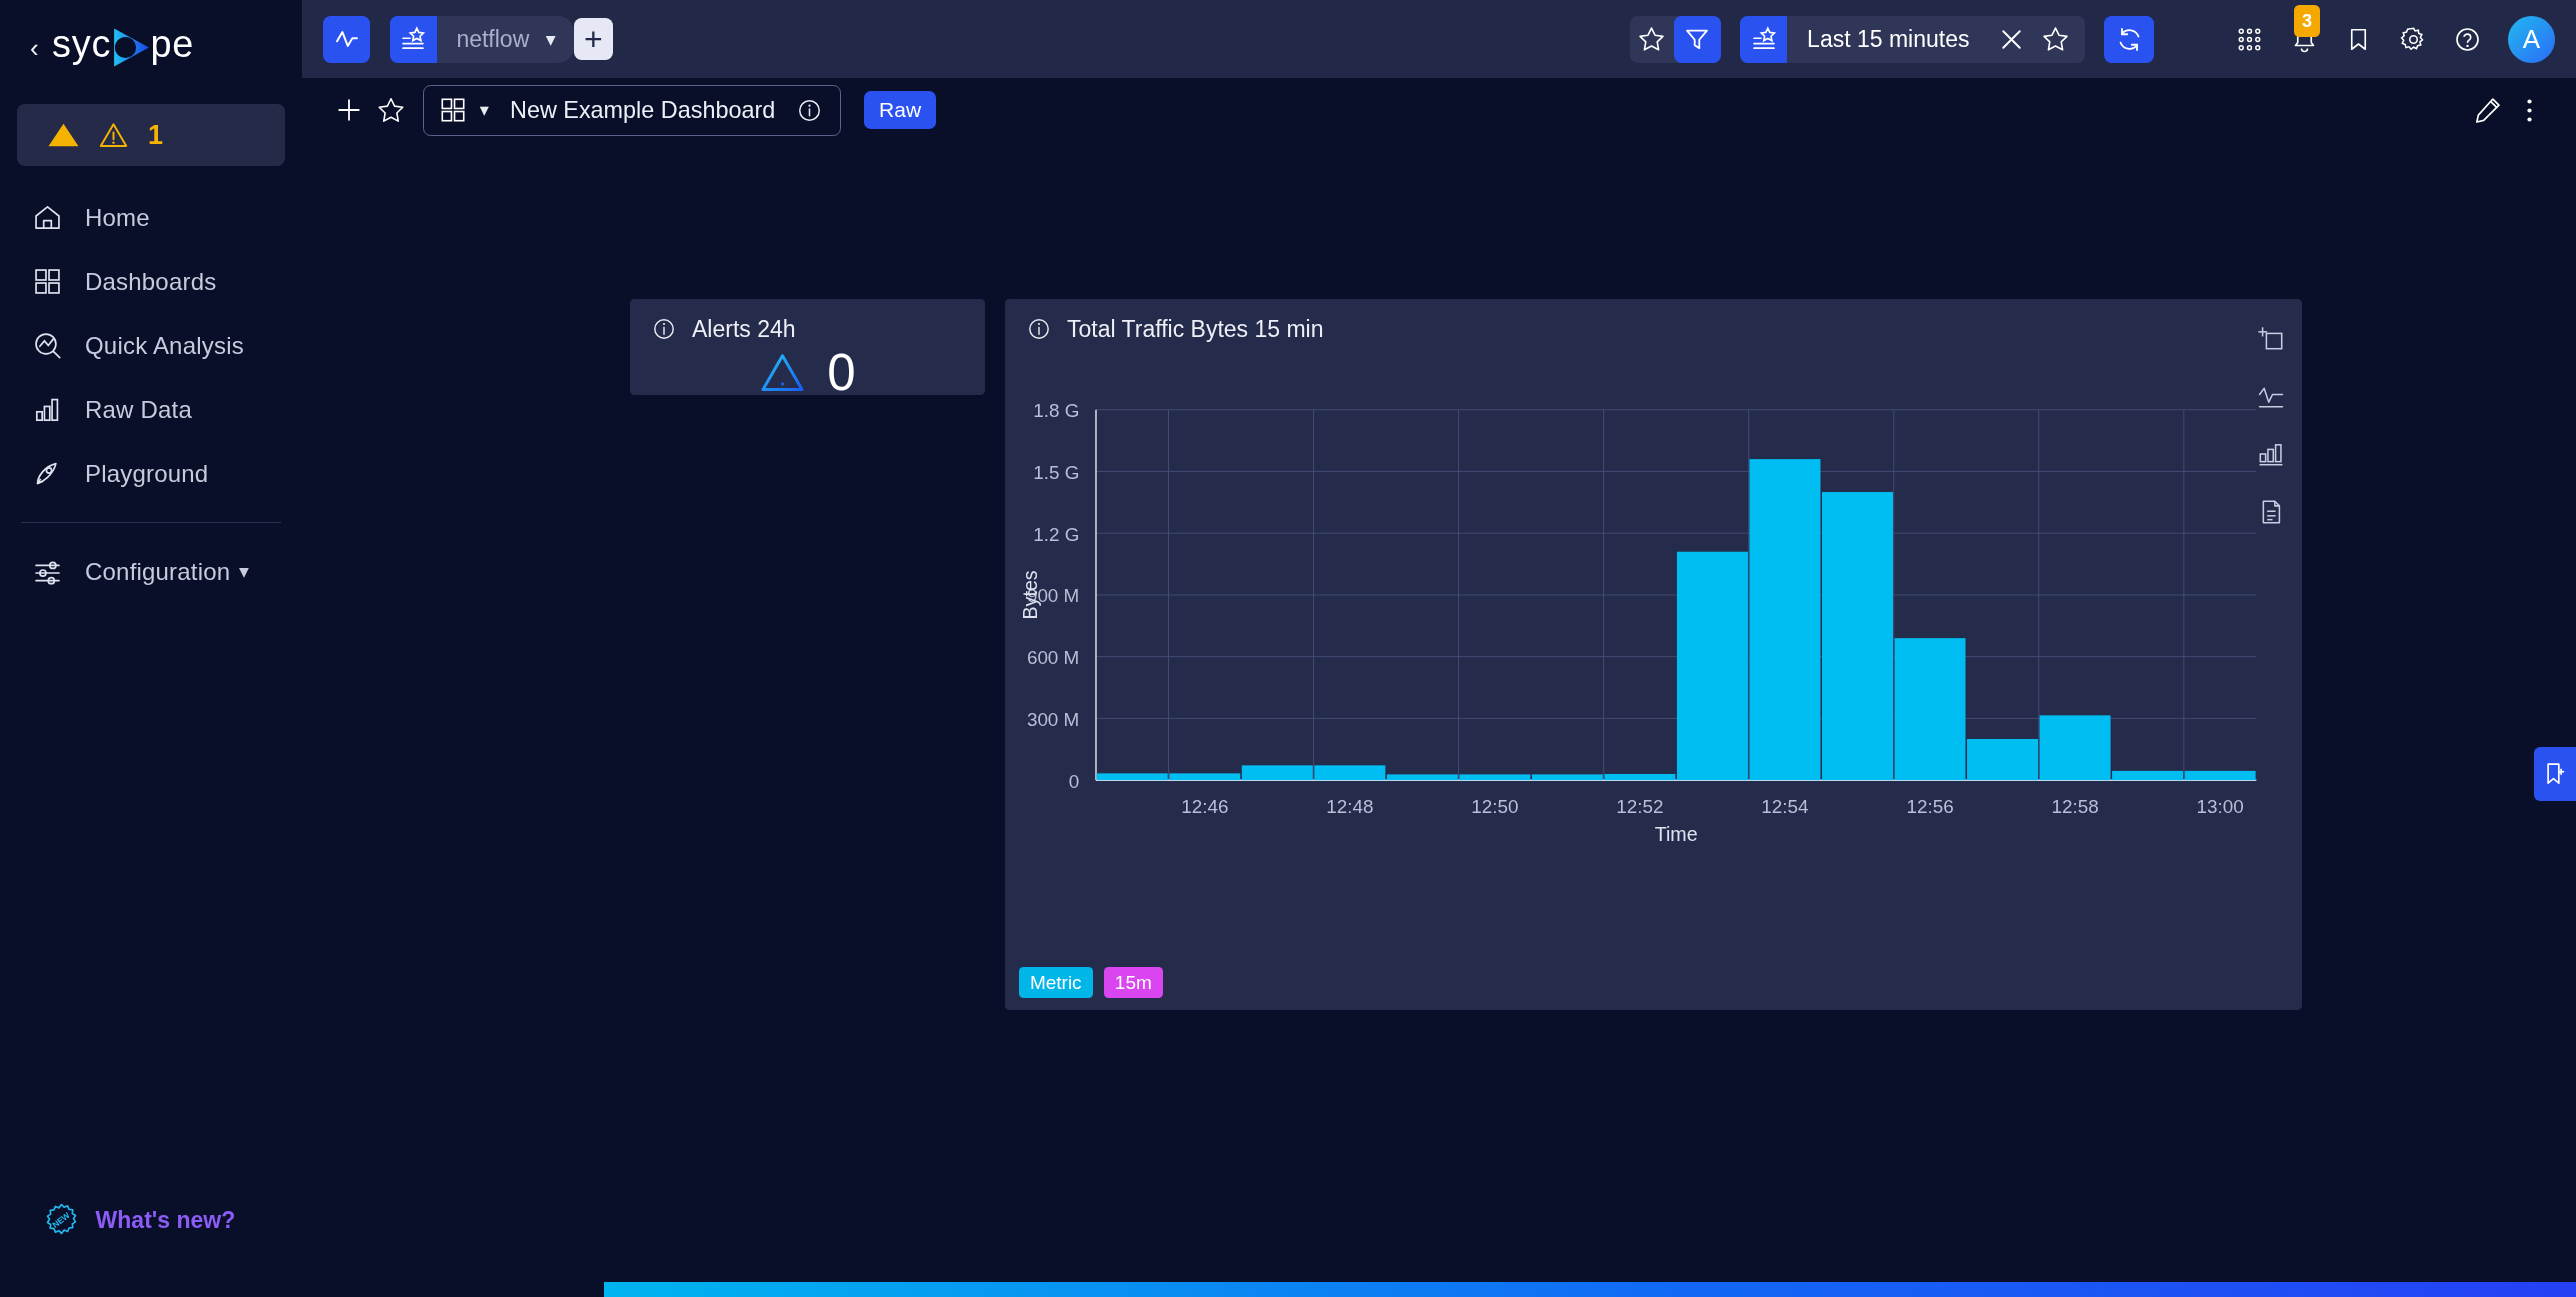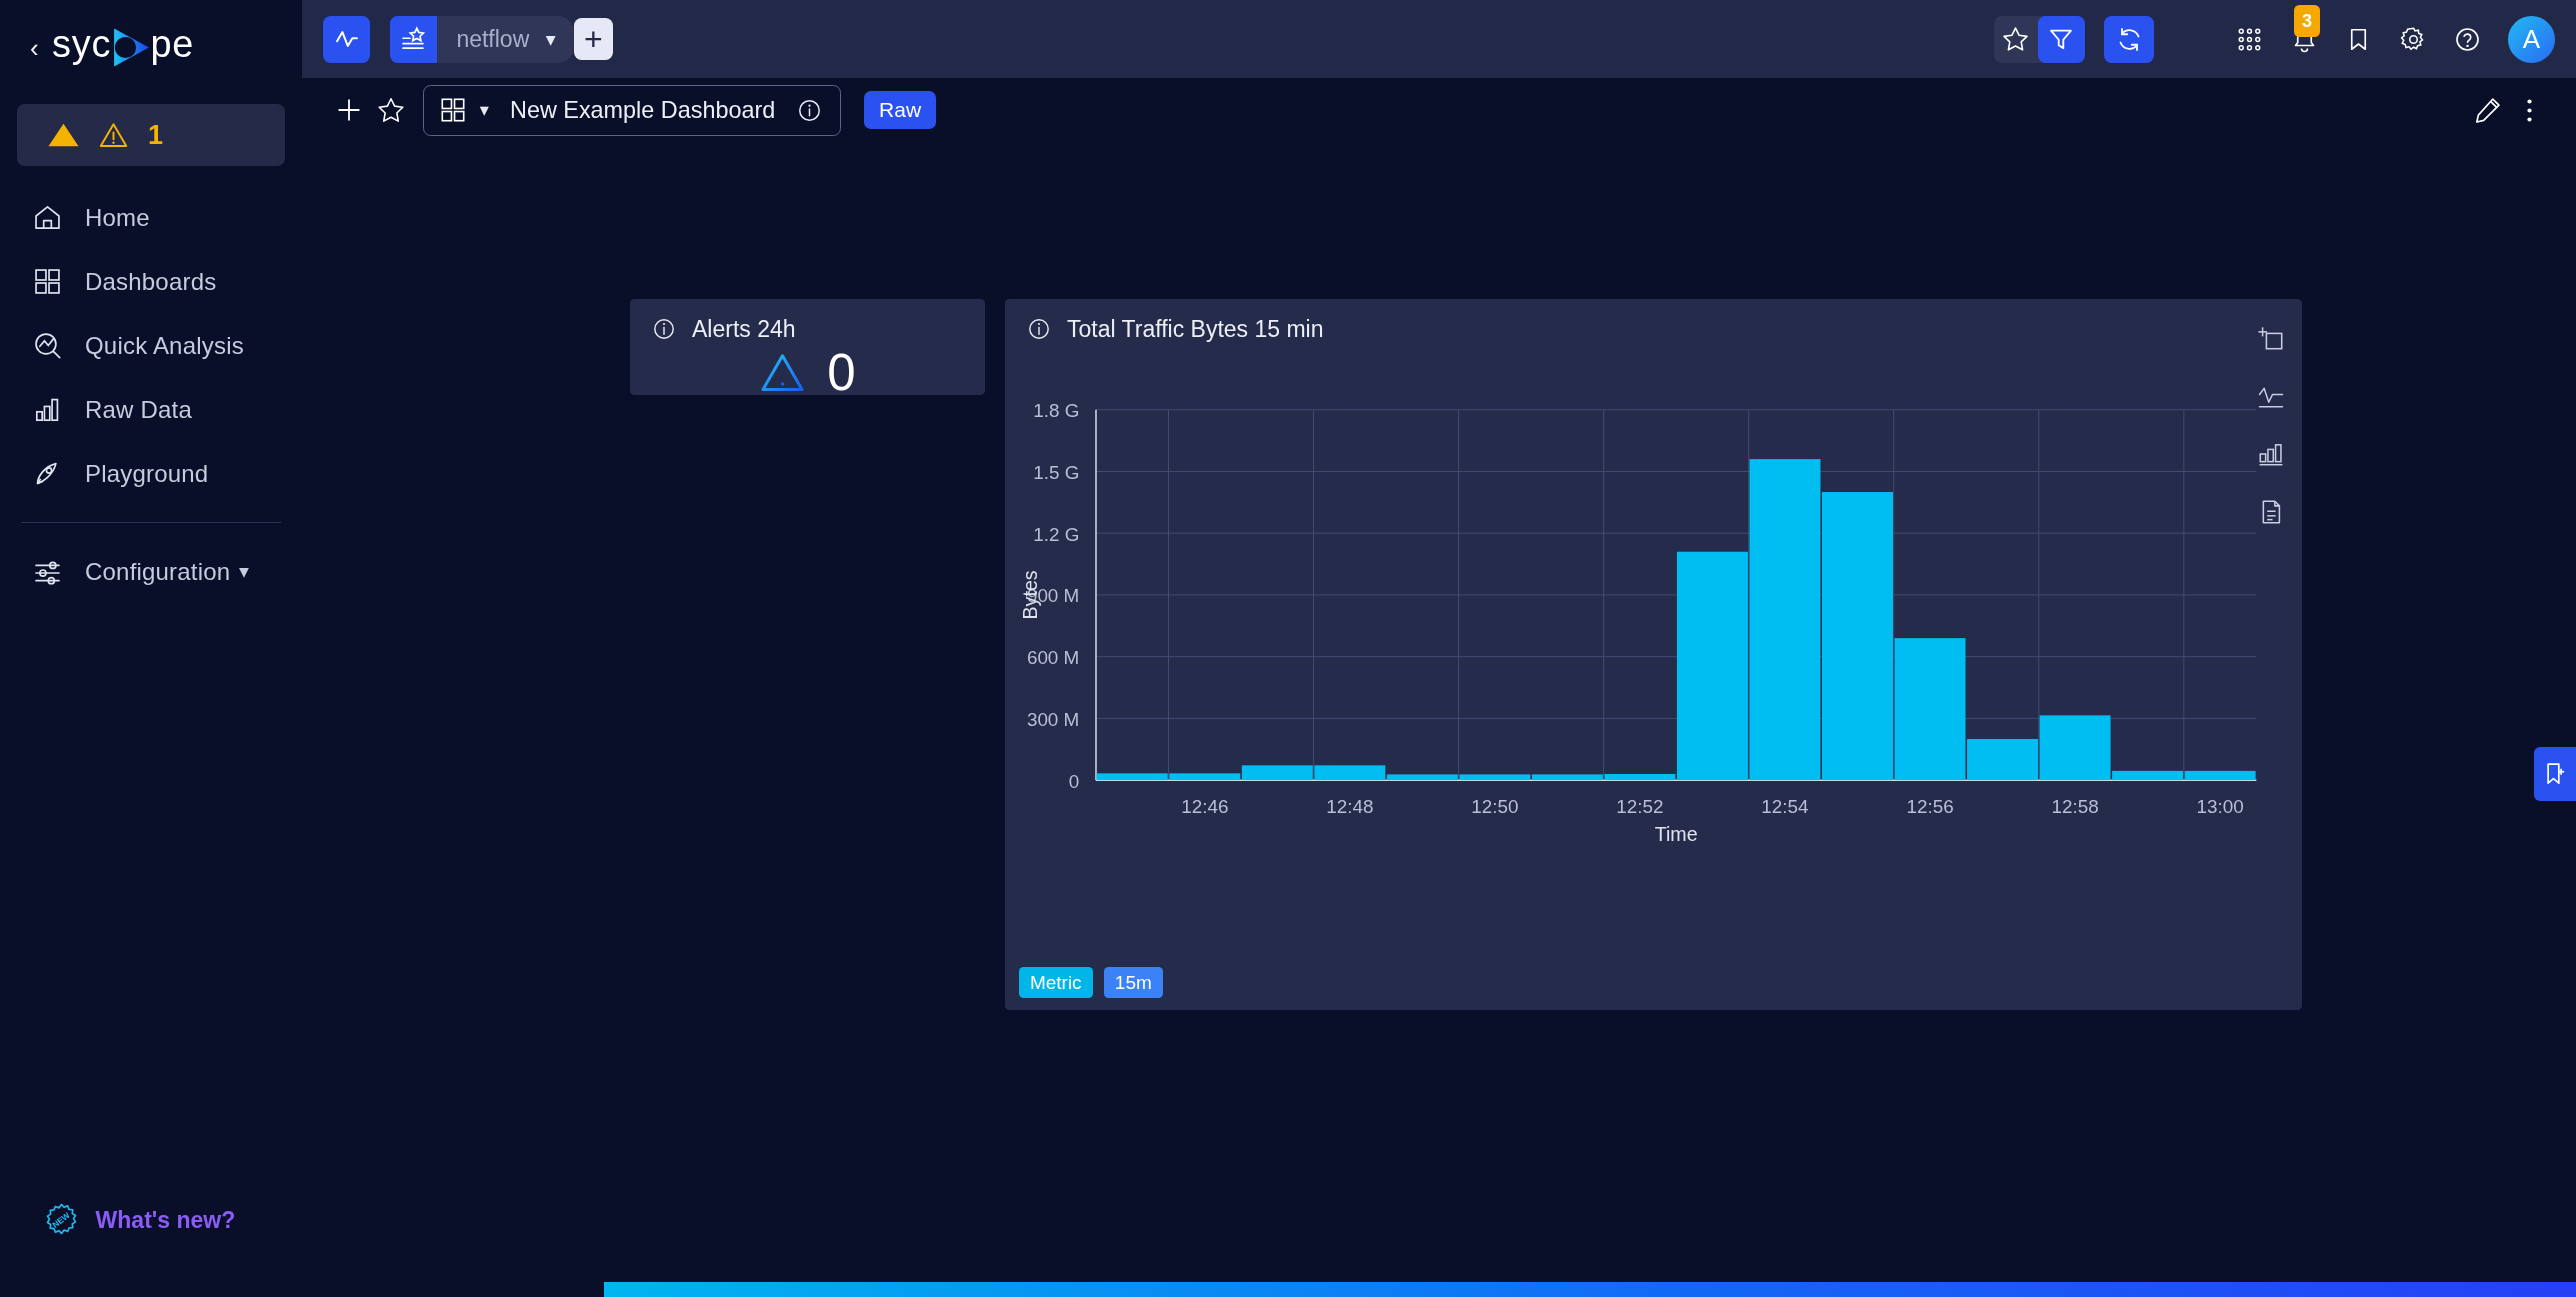--- a/index.html
+++ b/index.html
@@ -135,21 +135,21 @@
   #chart-panel { left:703px; top:157px; width:1297px; height:711px; }
   .legend { display:flex; align-items:center; justify-content:center; gap:15px; margin-top:16.6px; }
   .legend-swatch { width:36px; height:26px; background:#00bdf2; border-radius:2.3px; }
   .legend-label { color:#eef0f8; font-size:22px; }
   .plot-wrap { position:absolute; left:0; top:82px; right:0; bottom:0; }
   .chart-tools { position:absolute; right:13.6px; top:21px; display:flex; flex-direction:column; gap:23px; }
   .ctool { width:35px; height:35px; display:flex; align-items:center; justify-content:center; cursor:pointer; }
   .tags { position:absolute; left:13.6px; bottom:12px; display:flex; gap:10.6px; }
   .tag { border-radius:4.5px; padding:4.5px 11.3px; font-size:19px; color:#fff; cursor:pointer; }
   .tag.metric { background:#00b5e8; }
-  .tag.interval { background:#3b82f6; }
+  .tag.interval { background:#d946ef; }
 
   
   .bm-tab {
     position:absolute; right:0; top:605px; width:42px; height:54px;
     background:#2a52f0; border-radius:6px 0 0 6px;
     display:flex; align-items:center; justify-content:center; cursor:pointer;
   }
 
   
   .progress {
@@ -311,20 +311,42 @@
             <path d="M19 4 l4.6 9.4 10.4 1.5-7.5 7.3 1.8 10.3L19 27.6 9.7 32.5l1.8-10.3L4 14.9l10.4-1.5z"></path>
           </svg>
         </span>
         <span class="filter-on">
           <svg width="26" height="26" viewBox="0 0 34 34" fill="none" stroke="#fff" stroke-width="2.4" stroke-linejoin="round">
             <path d="M4 6 H30 L20 18 V29 L14 25 V18 Z"></path>
           </svg>
         </span>
       </div>
 
+      <div class="time-pill">
+        <span class="time-icon">
+          <svg width="26" height="26" viewBox="0 0 34 34" fill="none" stroke="#fff" stroke-width="2.2" stroke-linecap="round">
+            <path d="M22 3 l2.6 5.4 5.9.8-4.3 4.1 1.1 5.8-5.3-2.8-5.3 2.8 1.1-5.8-4.3-4.1 5.9-.8z"></path>
+            <line x1="4" y1="16" x2="13" y2="16"></line>
+              <line x1="4" y1="23" x2="30" y2="23"></line>
+              <line x1="4" y1="29" x2="30" y2="29"></line>
+          </svg>
+        </span>
+        <span class="time-text">Last 15 minutes</span>
+        <span class="tb-icon">
+          <svg width="27" height="27" viewBox="0 0 36 36" fill="none" stroke="#fff" stroke-width="2.6" stroke-linecap="round">
+            <line x1="7" y1="7" x2="29" y2="29"></line>
+              <line x1="29" y1="7" x2="7" y2="29"></line>
+          </svg>
+        </span>
+        <span class="tb-icon" style="margin-right:7.6px">
+          <svg width="29" height="29" viewBox="0 0 38 38" fill="none" stroke="#fff" stroke-width="2.1" stroke-linejoin="round">
+            <path d="M19 4 l4.6 9.4 10.4 1.5-7.5 7.3 1.8 10.3L19 27.6 9.7 32.5l1.8-10.3L4 14.9l10.4-1.5z"></path>
+          </svg>
+        </span>
+      </div>
 
       <div class="refresh-btn">
         <svg width="27" height="27" viewBox="0 0 36 36" fill="none" stroke="#fff" stroke-width="2.4" stroke-linecap="round">
           <path d="M30 14 A13 13 0 0 0 8 10"></path>
             <path d="M6 22 A13 13 0 0 0 28 26"></path>
           <path d="M8 4 V11 H15"></path>
             <path d="M28 32 V25 H21"></path>
         </svg>
       </div>
 

